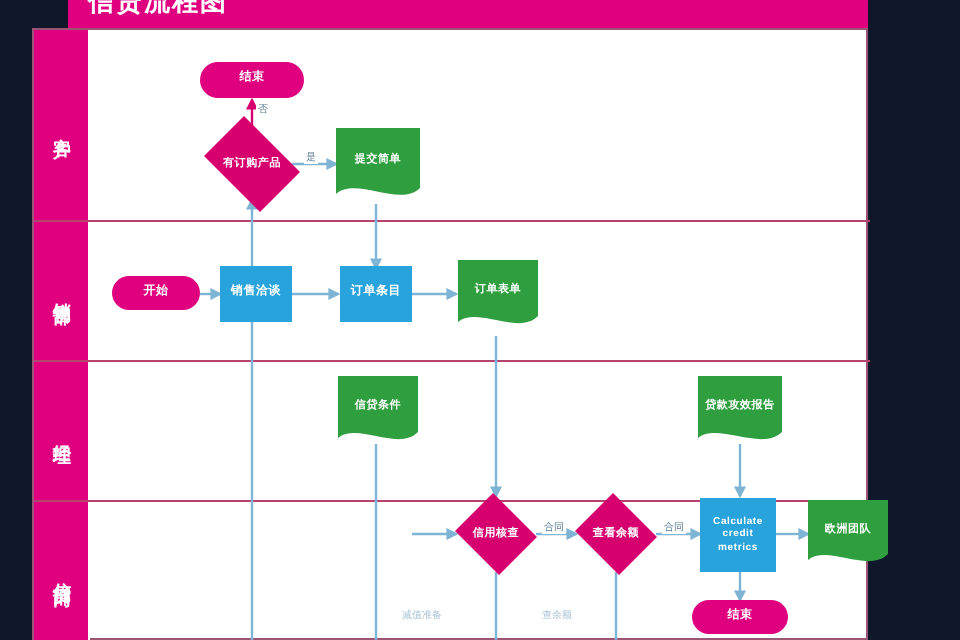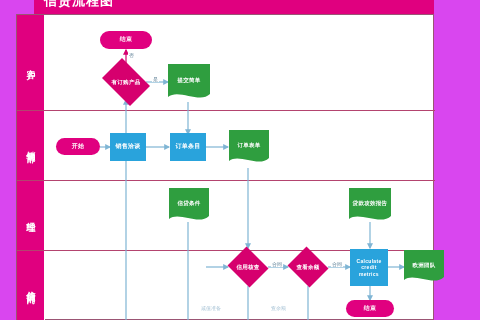--- a/index.html
+++ b/index.html
@@ -9,21 +9,21 @@
     width: 480px;
     height: 320px;
     overflow: hidden;
     font-family: "Liberation Sans", "DejaVu Sans", sans-serif;
   }
 
   #stage {
     position: relative;
     width: 480px;
     height: 320px;
-    background: #d946ef;
+    background: #0f172a;
     overflow: hidden;
   }
 
   
   #title-bar {
     position: absolute;
     left: 34px;
     top: -12px;
     width: 400px;
     height: 26px;

